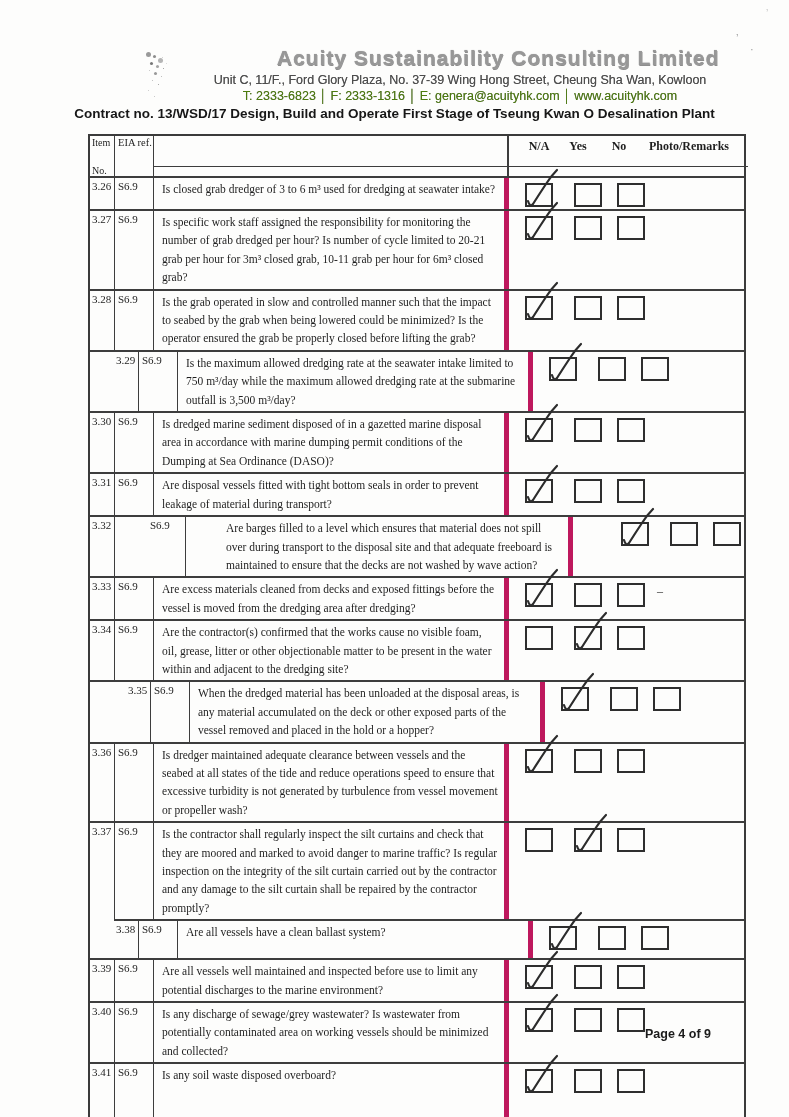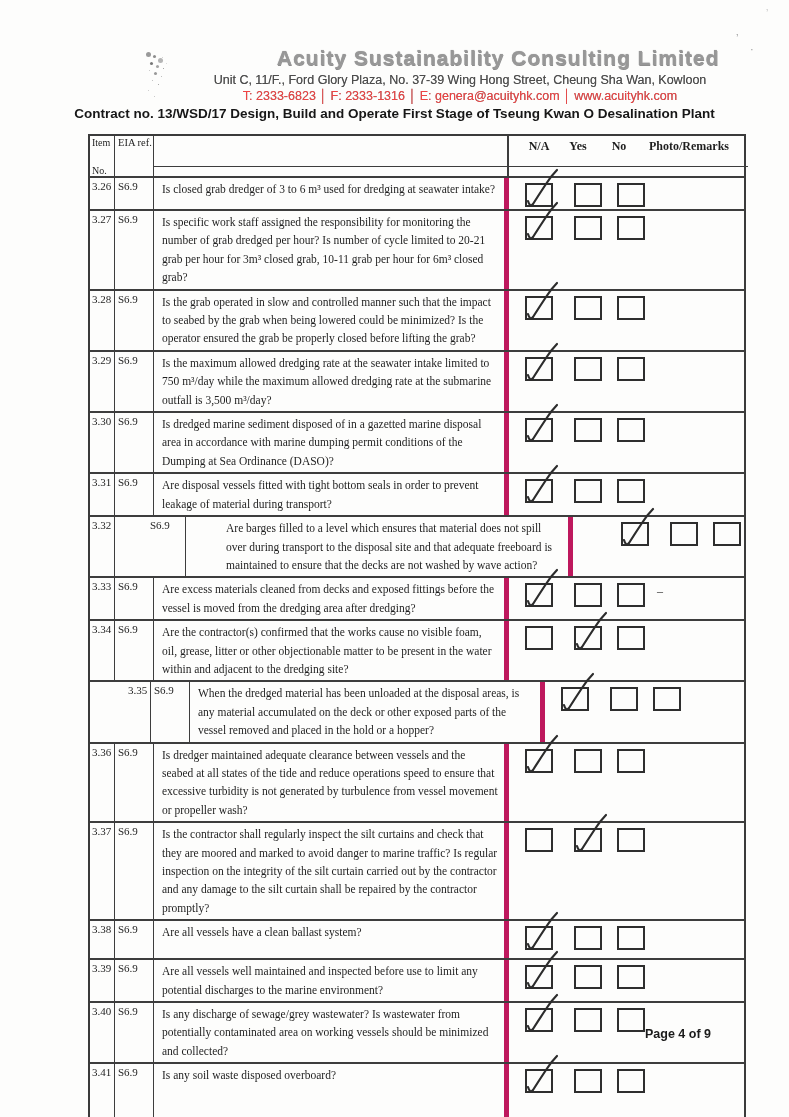--- a/index.html
+++ b/index.html
@@ -9,21 +9,21 @@
     font-family:"Liberation Serif",serif;color:#1e1e1e;
   }
   
   .letterhead{position:absolute;left:130px;top:46px;width:660px;text-align:center;font-family:"Liberation Sans",sans-serif;}
   .company{
     font-size:21px;font-weight:bold;letter-spacing:1px;color:#979797;
     text-shadow:0 0 1px #b5b5b5, 0.5px 0.5px 0 #8a8a8a;
     transform:translateX(38px);white-space:nowrap;
   }
   .address{margin-top:3px;font-size:12.5px;color:#4d4d4d;text-shadow:0 0 .4px #777;white-space:nowrap;}
-  .contact{margin-top:2px;font-size:12.5px;color:#ef4444;text-shadow:0 0 .4px #777;white-space:nowrap;}
+  .contact{margin-top:2px;font-size:12.5px;color:#4d7c0f;text-shadow:0 0 .4px #777;white-space:nowrap;}
   .logo-smudge{
     position:absolute;left:146px;top:52px;width:5px;height:5px;border-radius:50%;background:#9a9a9a;
     box-shadow:6px 2px 0 -1px #8d8d8d, 12px 6px 0 0 #b5b5b5, 3px 9px 0 -1px #777,
       9px 12px 0 -1px #a5a5a5, 15px 14px 0 -2px #888, 1px 16px 0 -2px #bbb,
       7px 19px 0 -1px #999, 13px 22px 0 -2px #aaa, 4px 26px 0 -2px #b0b0b0,
       10px 30px 0 -2px #8f8f8f, 0px 36px 0 -2px #c0c0c0, 6px 42px 0 -2px #b8b8b8,
       14px 3px 0 -2px #c5c5c5, 18px 9px 0 -2px #cfcfcf;
     filter:blur(.4px);
   }
   .artifact{position:absolute;color:#9b9b9b;font-family:"Liberation Sans",sans-serif;}
@@ -147,21 +147,21 @@
       <span class="box b-na">
               <svg class="tick" width="46" height="46" viewBox="0 0 46 46">
                 <path d="M8 31 Q10 38 13 34 Q20 23 26 14 Q31 6 37 0" fill="none" stroke="#2c2c2c" stroke-width="2.2" stroke-linecap="round"></path>
               </svg>
             </span>
       <span class="box b-yes"></span>
       <span class="box b-no"></span>
       <span class="remark"></span>
     </div>
   </div>
-        <div class="trow" style="min-height: 38px;">
+        <div class="trow" style="min-height: 38px; padding-left: 24px;">
     <div class="c item">3.29</div>
     <div class="c ref">S6.9</div>
     <div class="c q">Is the maximum allowed dredging rate at the seawater intake limited to 750 m³/day while the maximum allowed dredging rate at the submarine outfall is 3,500 m³/day?</div>
     <div class="c boxes">
       <span class="box b-na">
               <svg class="tick" width="46" height="46" viewBox="0 0 46 46">
                 <path d="M8 31 Q10 38 13 34 Q20 23 26 14 Q31 6 37 0" fill="none" stroke="#2c2c2c" stroke-width="2.2" stroke-linecap="round"></path>
               </svg>
             </span>
       <span class="box b-yes"></span>
@@ -282,21 +282,21 @@
       <span class="box b-na"></span>
       <span class="box b-yes">
               <svg class="tick" width="46" height="46" viewBox="0 0 46 46">
                 <path d="M8 31 Q10 38 13 34 Q20 23 26 14 Q31 6 37 0" fill="none" stroke="#2c2c2c" stroke-width="2.2" stroke-linecap="round"></path>
               </svg>
             </span>
       <span class="box b-no"></span>
       <span class="remark"></span>
     </div>
   </div>
-        <div class="trow" style="min-height: 37px;">
+        <div class="trow" style="min-height: 37px; margin-left: 24px;">
     <div class="c item">3.38</div>
     <div class="c ref">S6.9</div>
     <div class="c q">Are all vessels have a clean ballast system?</div>
     <div class="c boxes">
       <span class="box b-na">
               <svg class="tick" width="46" height="46" viewBox="0 0 46 46">
                 <path d="M8 31 Q10 38 13 34 Q20 23 26 14 Q31 6 37 0" fill="none" stroke="#2c2c2c" stroke-width="2.2" stroke-linecap="round"></path>
               </svg>
             </span>
       <span class="box b-yes"></span>

